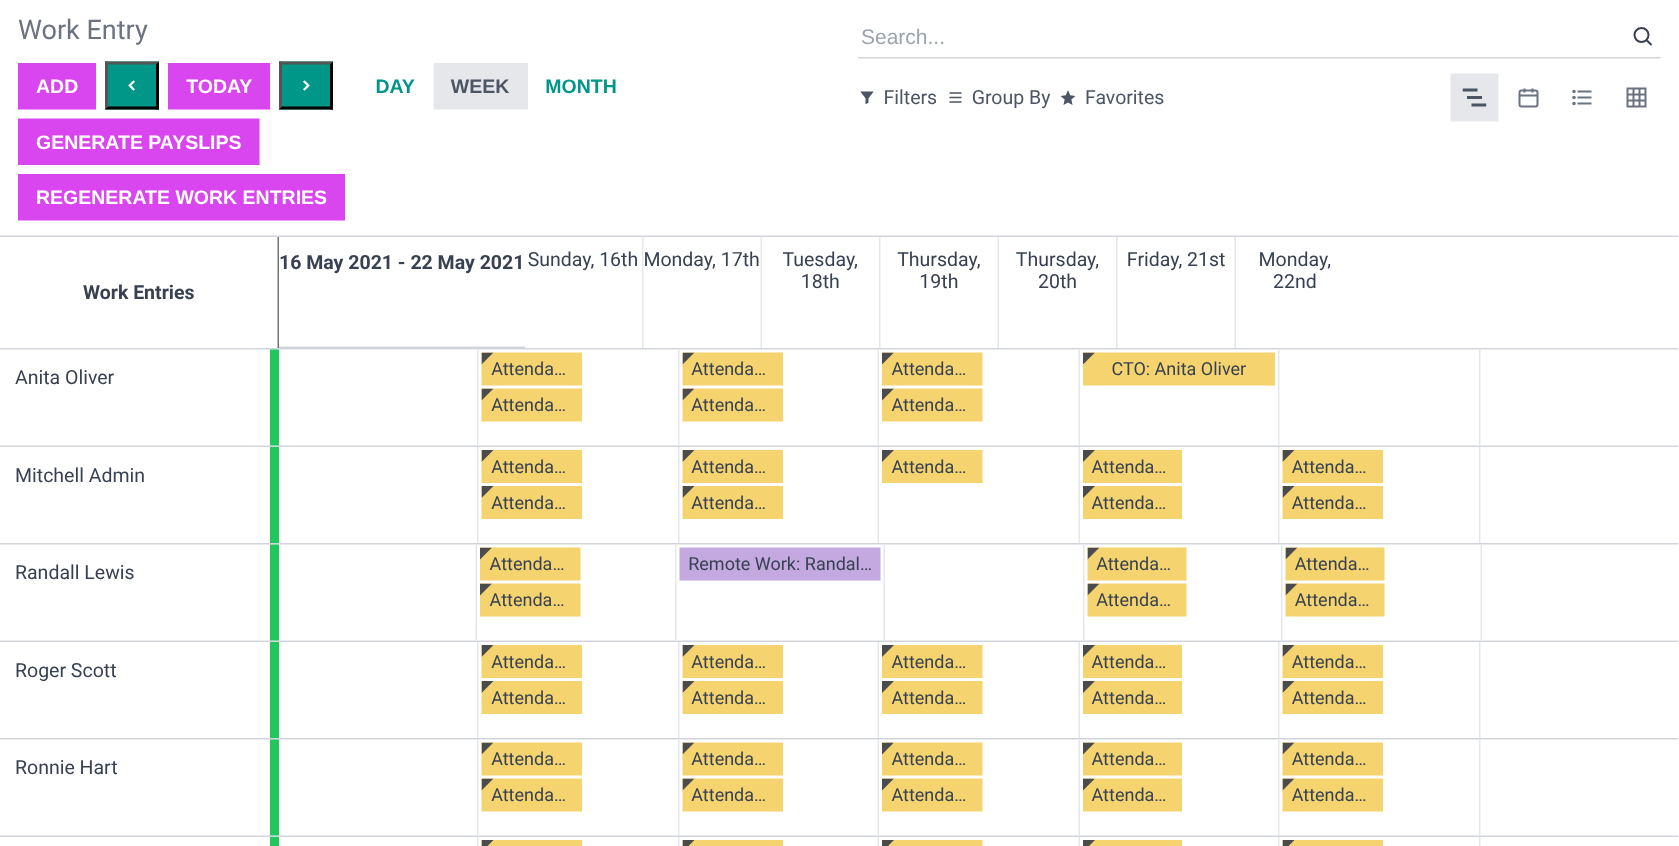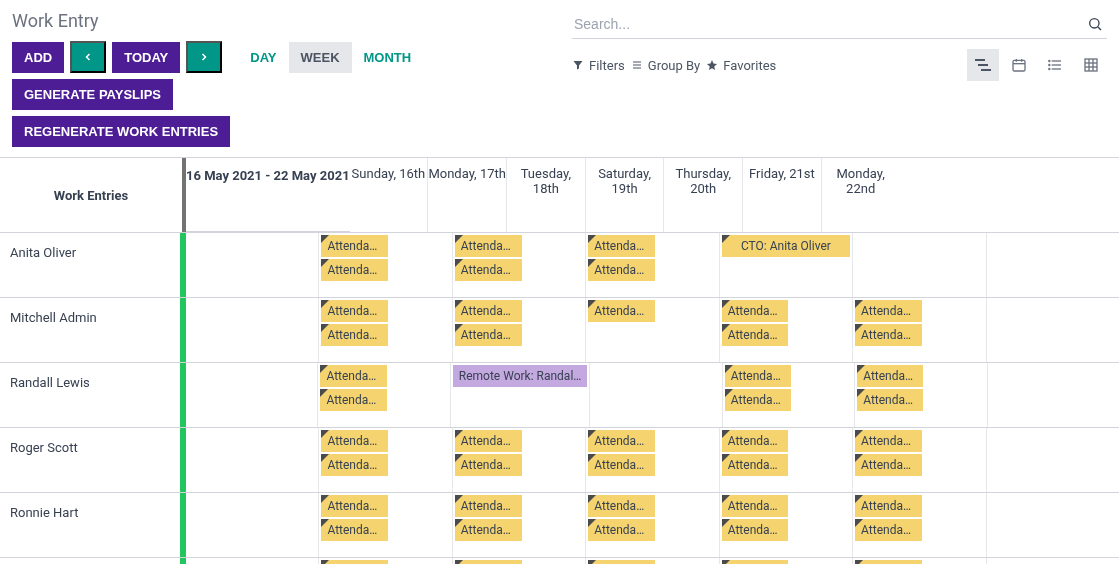--- a/index.html
+++ b/index.html
@@ -7,35 +7,35 @@
 .header { display: flex; align-items: flex-start; justify-content: space-between; padding: 10px 12px 4px; }
 .title { font-size: 18px; color: #6b7280; font-weight: 400; margin-bottom: 10px; }
 .left-col { flex: 0 0 auto; width: 560px; }
 .right-col { flex: 1; }
 .search-wrap { position: relative; border-bottom: 1px solid #d1d5db; margin-bottom: 10px; }
 .search-input { width: 100%; border: none; outline: none; padding: 6px 28px 6px 2px; font-size: 14px; color: #374151; background: transparent; }
 .search-input::placeholder { color: #9ca3af; }
 .search-icon { position: absolute; right: 4px; top: 50%; transform: translateY(-50%); color: #374151; }
 .toolbar-row1 { display: flex; align-items: center; gap: 6px; flex-wrap: wrap; }
 .btn { display: inline-flex; align-items: center; justify-content: center; font-weight: 700; font-size: 13px; border: none; cursor: pointer; padding: 8px 12px; text-transform: uppercase; }
-.btn-teal { background: #4c1d95; color: #fff; }
+.btn-teal { background: #d946ef; color: #fff; }
 .btn-icon { background: #009688; color: #fff; padding: 8px 10px; }
 .view-btns { display: inline-flex; gap: 0; margin-left: 10px; }
 .view-btn { padding: 8px 12px; font-weight: 700; cursor: pointer; color: #009688; background: transparent; border: none; font-size: 13px; }
 .view-btn.active { background: #e5e7eb; color: #4b5563; }
 .second-row { margin-top: 6px; }
 .right-controls { display: flex; align-items: center; justify-content: space-between; }
 .filter-group { display: flex; gap: 6px; color: #4b5563; font-size: 13px; }
 .filter-item { display: inline-flex; align-items: center; gap: 5px; cursor: pointer; }
 .view-switcher { display: inline-flex; gap: 4px; }
 .vs-btn { width: 32px; height: 32px; display: inline-flex; align-items: center; justify-content: center; color: #6b7280; cursor: pointer; }
 .vs-btn.active { background: #e5e7eb; }
 .grid { border-top: 1px solid #d1d5db; margin-top: 6px; }
 .grid-header { display: flex; border-bottom: 1px solid #d1d5db; }
-.row-header-col { width: 186px; flex: 0 0 186px; border-right: 4px solid #737373; }
+.row-header-col { width: 186px; flex: 0 0 186px; border-right: 1px solid #737373; }
 .row-header-title { text-align: center; font-weight: 700; padding: 14px 0; border-bottom: 1px solid #d1d5db; height: 45px; display: flex; align-items: center; justify-content: center; }
 .date-range { text-align: center; font-weight: 700; padding: 10px 0; border-bottom: 1px solid #d1d5db; }
 .days-header { display: flex; }
 .day-col { flex: 1; text-align: center; padding: 8px 0; border-right: 1px solid #e5e7eb; font-size: 13px; color: #374151; }
 .day-col:last-child { border-right: none; }
 .grid-body { }
 .emp-row { display: flex; border-bottom: 1px solid #d1d5db; }
 .emp-name { width: 186px; flex: 0 0 186px; border-right: 6px solid #22c55e; padding: 12px 10px; color: #374151; }
 .emp-cells { flex: 1; display: flex; }
 .day-cell { flex: 1; border-right: 1px solid #e5e7eb; padding: 2px; display: flex; flex-direction: column; gap: 2px; min-height: 64px; }
@@ -155,21 +155,21 @@
   <div class="grid-header">
     <div class="row-header-col">
       <div class="row-header-title" style="height:74px;border-bottom:none;">Work Entries</div>
     </div>
     <div class="grid-right">
       <div class="date-range">16 May 2021 - 22 May 2021</div>
       <div class="days-header" id="days-header">
           <div class="day-col">Sunday, 16th</div>
           <div class="day-col">Monday, 17th</div>
           <div class="day-col">Tuesday, 18th</div>
-          <div class="day-col">Saturday, 19th</div>
+          <div class="day-col">Thursday, 19th</div>
           <div class="day-col">Thursday, 20th</div>
           <div class="day-col">Friday, 21st</div>
           <div class="day-col">Monday, 22nd</div>
         </div>
     </div>
   </div>
   <div class="grid-body" id="grid-body">
       <div class="emp-row">
         <div class="emp-name">Anita Oliver</div>
         <div class="emp-cells">

